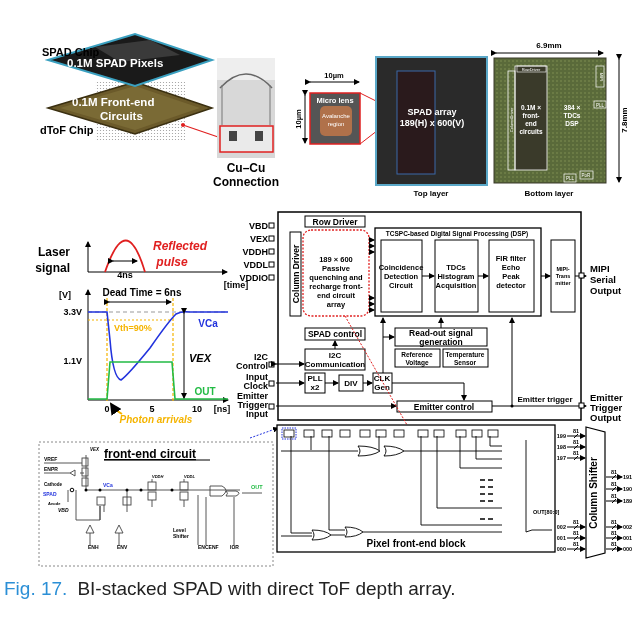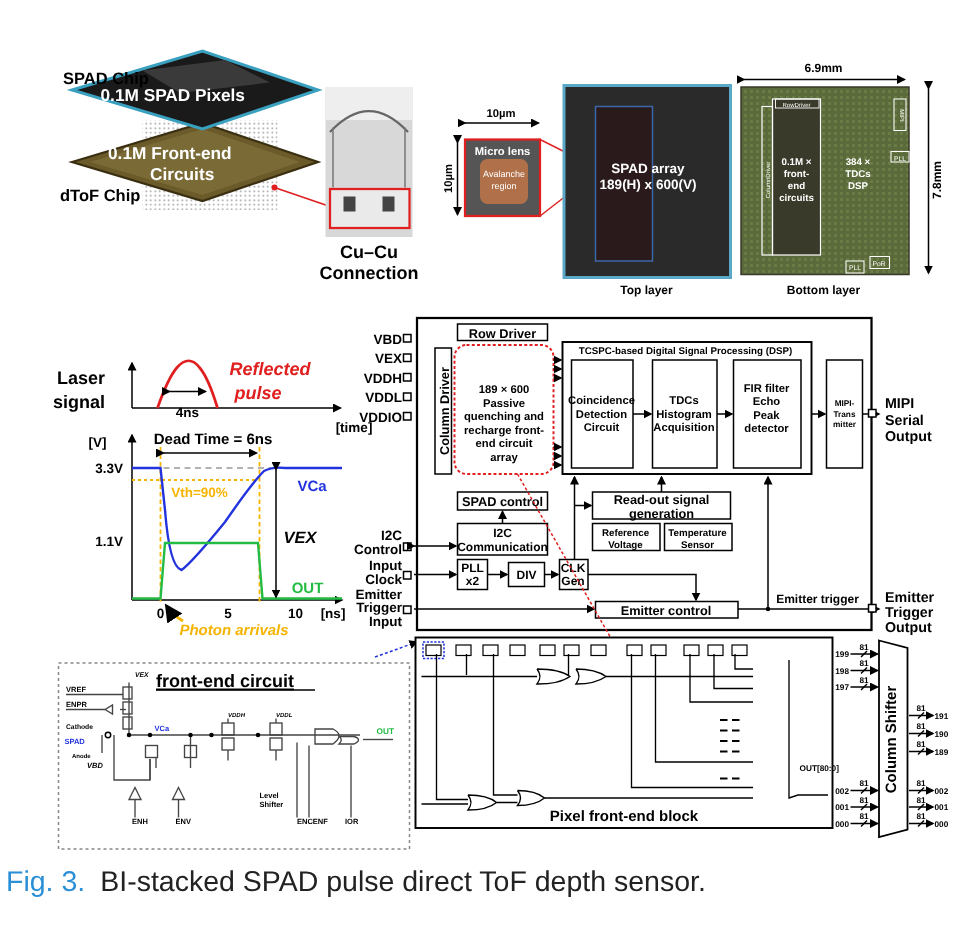--- a/index.html
+++ b/index.html
@@ -442,14 +442,14 @@
         <text x="623" y="540" font-size="5.5" font-weight="bold" text-anchor="start">001</text>
         <line x1="606" y1="549" x2="622" y2="549" stroke="#000" marker-end="url(#arr)"></line>
         <line x1="612" y1="551" x2="616" y2="547" stroke="#000"></line>
         <text x="614" y="546" font-size="5.5" font-weight="bold" text-anchor="middle">81</text>
         <text x="623" y="551" font-size="5.5" font-weight="bold" text-anchor="start">000</text>
       </g>
   </g>
 </svg>
 
 <div class="caption">
-  <span class="num">Fig. 3.</span><span>BI-stacked SPAD pulse direct ToF depth sensor.</span>
+  <span class="num">Fig. 17.</span><span>BI-stacked SPAD with direct ToF depth array.</span>
 </div>
 
 </body></html>

